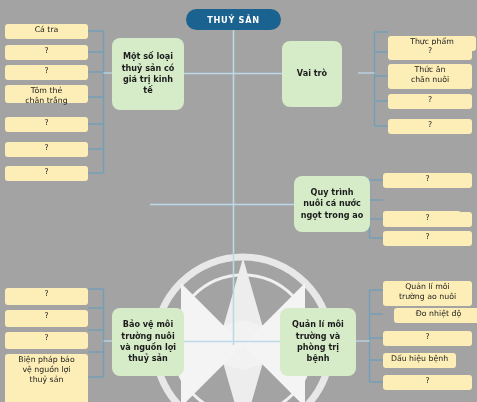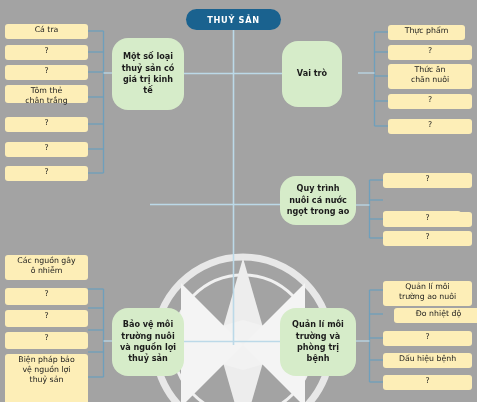--- a/index.html
+++ b/index.html
@@ -48,21 +48,21 @@
     color: #ffffff;
     font-size: 8.2px;
     font-weight: bold;
     letter-spacing: 0.7px;
     box-sizing: border-box;
   }
   
   .green-node {
     position: absolute;
     background: #d6ecc9;
-    border-radius: 16px;
+    border-radius: 8px;
     display: flex;
     align-items: center;
     justify-content: center;
     text-align: center;
     color: #1b1b1b;
     font-size: 8.1px;
     font-weight: bold;
     line-height: 11.4px;
     box-sizing: border-box;
     padding: 2px 5px;
@@ -161,21 +161,21 @@
 
   <div class="green-node" style="left:112px; top:38px; width:72px; height:72px;">
       <span>Một số loại<br>thuỷ sản có<br>giá trị kinh tế</span>
     </div>
 
   <div class="green-node" style="left:282px; top:41px; width:60px; height:66px;">
       <span>Vai trò</span>
     </div>
 
 
-  <div class="green-node" style="left:280px; top:176px; width:76px; height:49px;">
+  <div class="green-node" style="left:294px; top:176px; width:76px; height:56px;">
       <span>Quy trình<br>nuôi cá nước<br>ngọt trong ao</span>
     </div>
 
   <div class="green-node" style="left:112px; top:308px; width:72px; height:68px;">
       <span>Bảo vệ môi<br>trường nuôi<br>và nguồn lợi<br>thuỷ sản</span>
     </div>
 
   <div class="green-node" style="left:280px; top:308px; width:76px; height:68px;">
       <span>Quản lí môi<br>trường và<br>phòng trị bệnh</span>
     </div>
@@ -195,21 +195,21 @@
   <div class="leaf" style="left:5px; top:117px; width:83px; height:15px;">
       <span>?</span>
     </div>
   <div class="leaf" style="left:5px; top:142px; width:83px; height:15px;">
       <span>?</span>
     </div>
   <div class="leaf" style="left:5px; top:166px; width:83px; height:15px;">
       <span>?</span>
     </div>
 
-  <div class="leaf" style="left:388px; top:25px;  width:77px; height:15px;">
+  <div class="leaf" style="left:388px; top:36px;  width:88px; height:15px;">
       <span>Thực phẩm</span>
     </div>
   <div class="leaf" style="left:388px; top:45px;  width:84px; height:15px;">
       <span>?</span>
     </div>
   <div class="leaf" style="left:388px; top:64px;  width:84px; height:25px;">
       <span>Thức ăn<br>chăn nuôi</span>
     </div>
   <div class="leaf" style="left:388px; top:94px;  width:84px; height:15px;">
       <span>?</span>
@@ -224,23 +224,20 @@
   <div class="leaf" style="left:383px; top:211px; width:78px; height:15px;">
       <span>Thả giống</span>
     </div>
   <div class="leaf" style="left:383px; top:212px; width:89px; height:15px;">
       <span>?</span>
     </div>
   <div class="leaf" style="left:383px; top:231px; width:89px; height:15px;">
       <span>?</span>
     </div>
 
-  <div class="leaf" style="left:5px; top:255px; width:83px; height:25px;">
-      <span>Các nguồn gây<br>ô nhiễm</span>
-    </div>
   <div class="leaf" style="left:5px; top:288px; width:83px; height:17px;">
       <span>?</span>
     </div>
   <div class="leaf" style="left:5px; top:310px; width:83px; height:17px;">
       <span>?</span>
     </div>
   <div class="leaf" style="left:5px; top:332px; width:83px; height:17px;">
       <span>?</span>
     </div>
   <div class="leaf" style="left:5px; top:354px; width:83px; height:51px;">
@@ -249,20 +246,20 @@
 
   <div class="leaf" style="left:383px; top:281px; width:89px; height:25px;">
       <span>Quản lí môi<br>trường ao nuôi</span>
     </div>
   <div class="leaf" style="left:394px; top:308px; width:89px; height:15px;">
       <span>Đo nhiệt độ</span>
     </div>
   <div class="leaf" style="left:383px; top:331px; width:89px; height:15px;">
       <span>?</span>
     </div>
-  <div class="leaf" style="left:383px; top:353px; width:89px; height:15px;">
+  <div class="leaf" style="left:383px; top:353px; width:73px; height:15px;">
       <span>Dấu hiệu bệnh</span>
     </div>
   <div class="leaf" style="left:383px; top:375px; width:89px; height:15px;">
       <span>?</span>
     </div>
 
 </div>
 
 </body></html>

